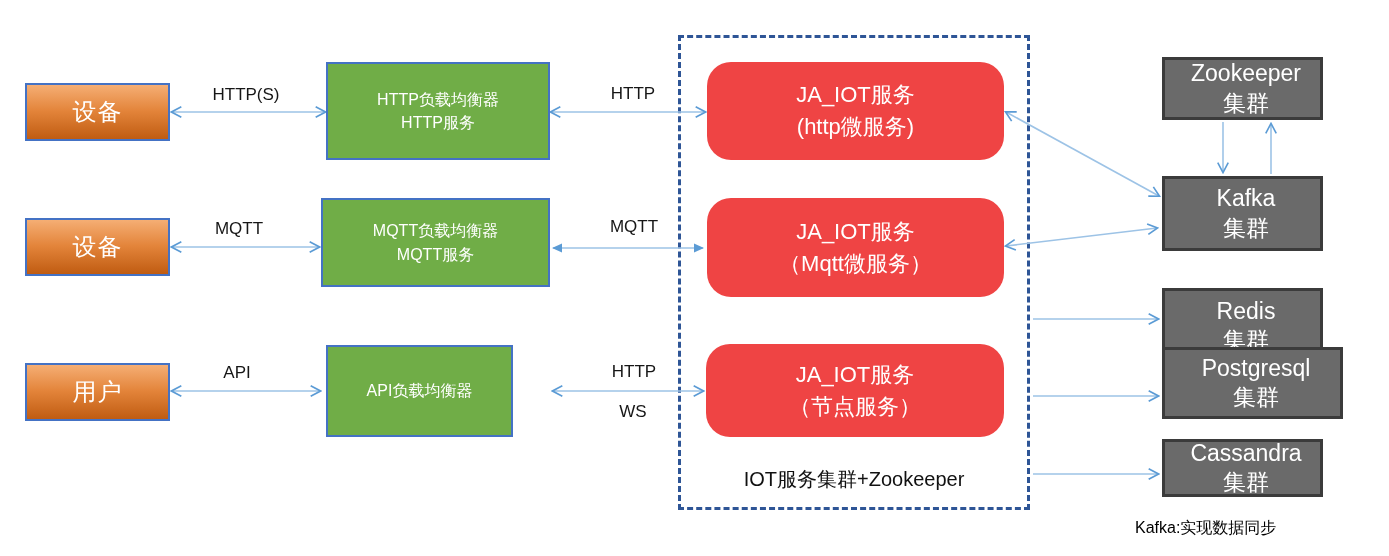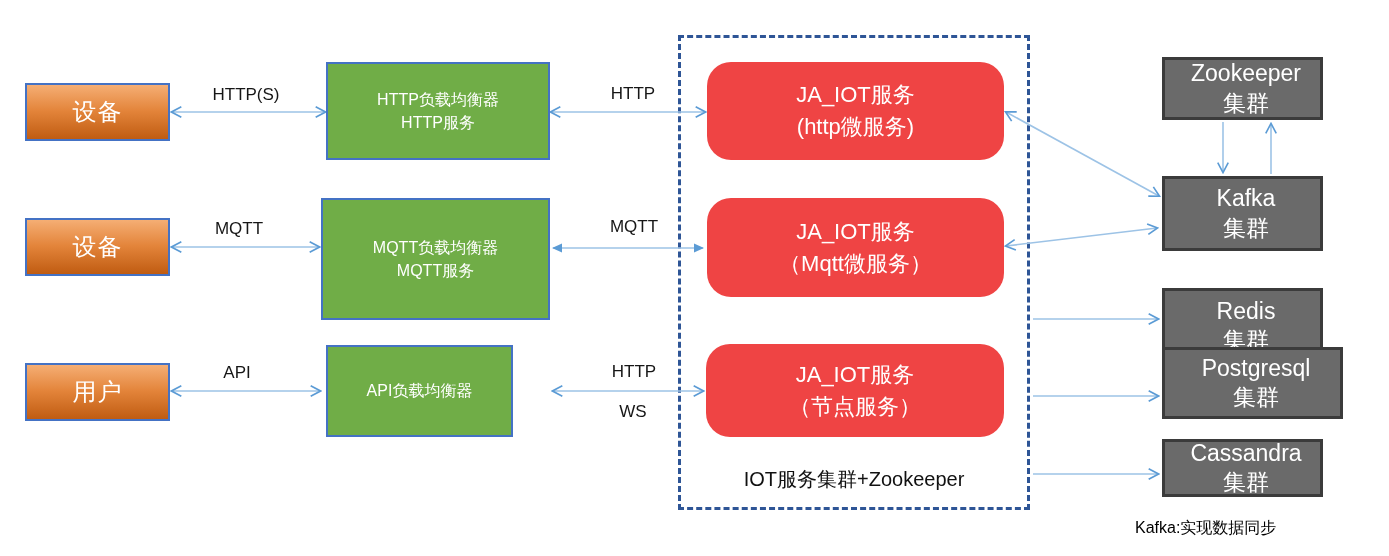--- a/index.html
+++ b/index.html
@@ -93,21 +93,21 @@
     <span>设备</span>
   </div>
   <div class="node orange" style="left:25px;top:363px;width:145px;height:58px">
     <span>用户</span>
   </div>
 
   <div class="node green" style="left:326px;top:62px;width:224px;height:98px">
     <span>HTTP负载均衡器</span>
     <span>HTTP服务</span>
   </div>
-  <div class="node green" style="left:321px;top:198px;width:229px;height:122px">
+  <div class="node green" style="left:321px;top:198px;width:229px;height:89px">
     <span>MQTT负载均衡器</span>
     <span>MQTT服务</span>
   </div>
   <div class="node green" style="left:326px;top:345px;width:187px;height:92px">
     <span>API负载均衡器</span>
   </div>
 
   <div class="node blue" style="left:707px;top:62px;width:297px;height:98px">
     <span>JA_IOT服务</span>
     <span>(http微服务)</span>

